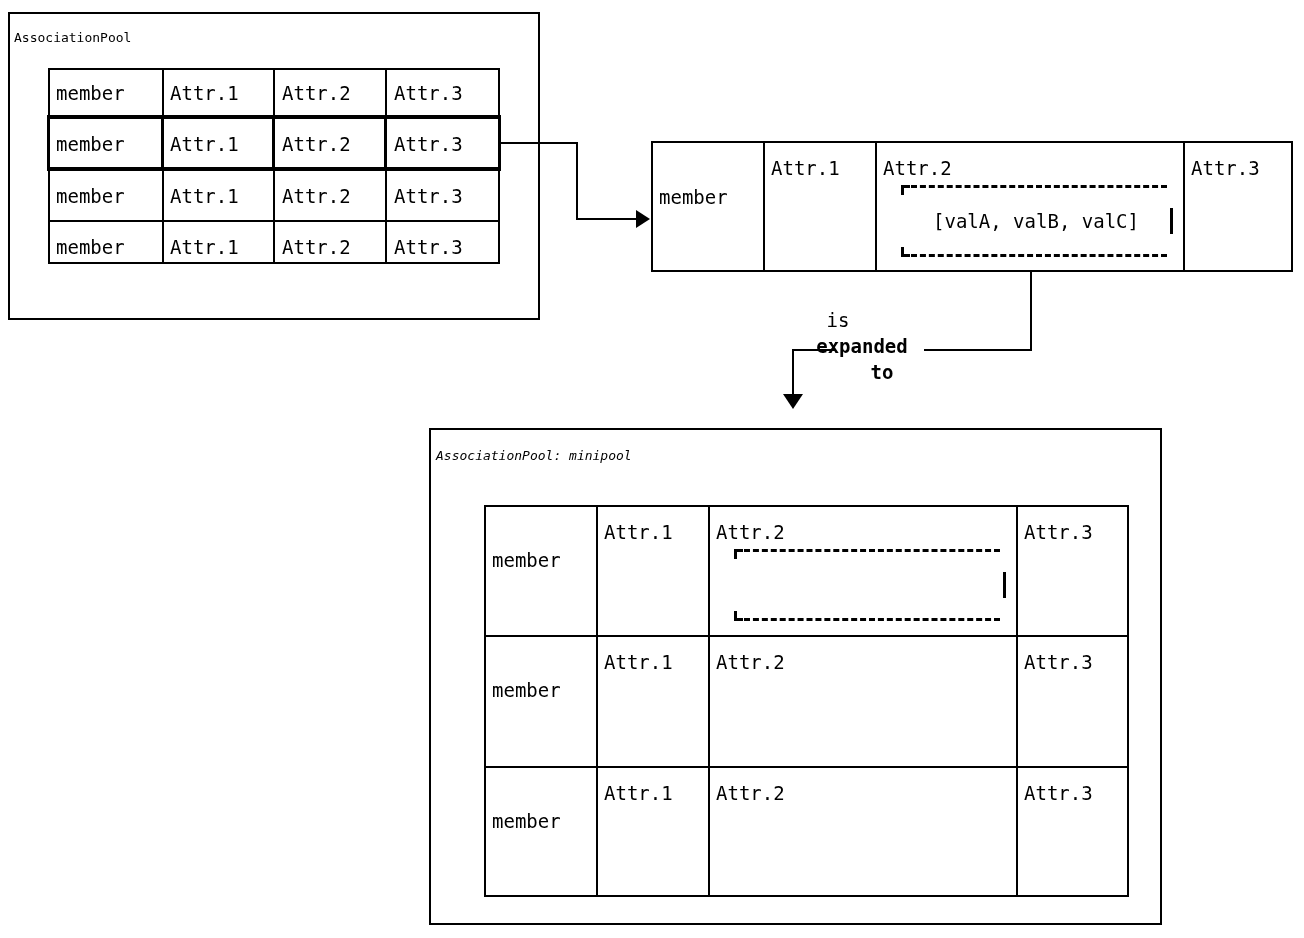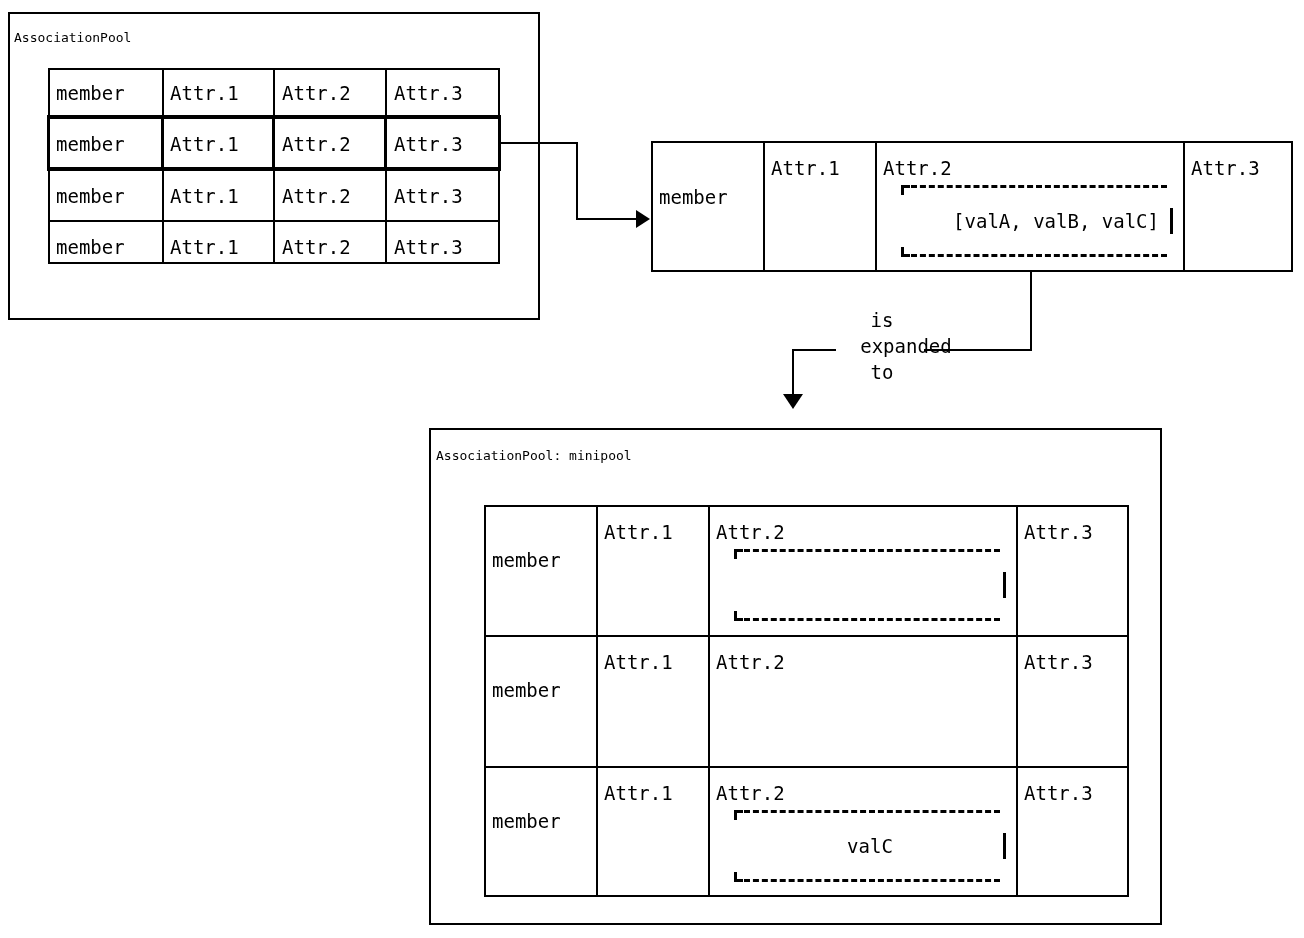--- a/index.html
+++ b/index.html
@@ -99,21 +99,21 @@
     left: 0;
     right: 0;
     top: 50%;
     transform: translateY(-50%);
     text-align: center;
     font-size: 19px;
     line-height: 19px;
     white-space: pre;
   }
   .dashbox .dash-label.left-aligned {
-    text-align: right;
+    text-align: center;
     left: 12px;
     right: 14px;
   }
 
   
   .conn {
     position: absolute;
     background: #000;
   }
   .arrow-right {
@@ -210,27 +210,27 @@
     <div class="right-bar"></div>
     <div class="dash-label left-aligned">[valA, valB, valC]</div>
   </div>
 
   <div class="conn" style="left:1030px; top:272px; width:2px; height:78px;"></div>
   <div class="conn" style="left:924px; top:349px; width:108px; height:2px;"></div>
   <div class="conn" style="left:792px; top:349px; width:44px; height:2px;"></div>
   <div class="conn" style="left:792px; top:349px; width:2px; height:48px;"></div>
   <div class="arrow-down" style="left:783px; top:394px;"></div>
 
-  <div class="expand-label" style="left:836px; top:307px; width:92px;">is</div>
-  <div class="expand-label" style="left:860px; top:333px; width:92px;">expanded</div>
-  <div class="expand-label" style="left:836px; top:359px; width:92px;">to</div>
+  <div class="expand-label" style="left:792px; top:307px; width:92px;">is</div>
+  <div class="expand-label" style="left:816px; top:333px; width:92px;font-weight:bold;">expanded</div>
+  <div class="expand-label" style="left:836px; top:359px; width:92px;font-weight:bold;">to</div>
 
   <div class="box" style="left:429px; top:428px; width:733px; height:497px;"></div>
 
-  <div class="pool-title" style="left:436px; top:446px;">AssociationPool: minipool</div>
+  <div class="pool-title" style="left:436px; top:446px;font-style:italic;">AssociationPool: minipool</div>
 
   <div class="box" style="left:484px; top:505px; width:645px; height:392px;"></div>
 
   <div class="vline" style="left:596px; top:505px; height:392px;"></div>
   <div class="vline" style="left:708px; top:505px; height:392px;"></div>
   <div class="vline" style="left:1016px; top:505px; height:392px;"></div>
 
   <div class="hline" style="left:484px; top:635px; width:645px;"></div>
   <div class="hline" style="left:484px; top:766px; width:645px;"></div>
 
@@ -248,22 +248,14 @@
 
   <div class="cell-text" style="left:492px; top:681px;">member</div>
   <div class="cell-text" style="left:604px; top:653px;">Attr.1</div>
   <div class="cell-text" style="left:716px; top:653px;">Attr.2</div>
   <div class="cell-text" style="left:1024px; top:653px;">Attr.3</div>
 
   <div class="cell-text" style="left:492px; top:812px;">member</div>
   <div class="cell-text" style="left:604px; top:784px;">Attr.1</div>
   <div class="cell-text" style="left:716px; top:784px;">Attr.2</div>
   <div class="cell-text" style="left:1024px; top:784px;">Attr.3</div>
-  <div class="dashbox" style="left:734px; top:810px; width:272px; height:72px;">
-    <div class="corner-tl"></div>
-    <div class="dash-top"></div>
-    <div class="corner-bl"></div>
-    <div class="dash-bot"></div>
-    <div class="right-bar"></div>
-    <div class="dash-label">valC</div>
-  </div>
 
 </div>
 
 </body></html>

